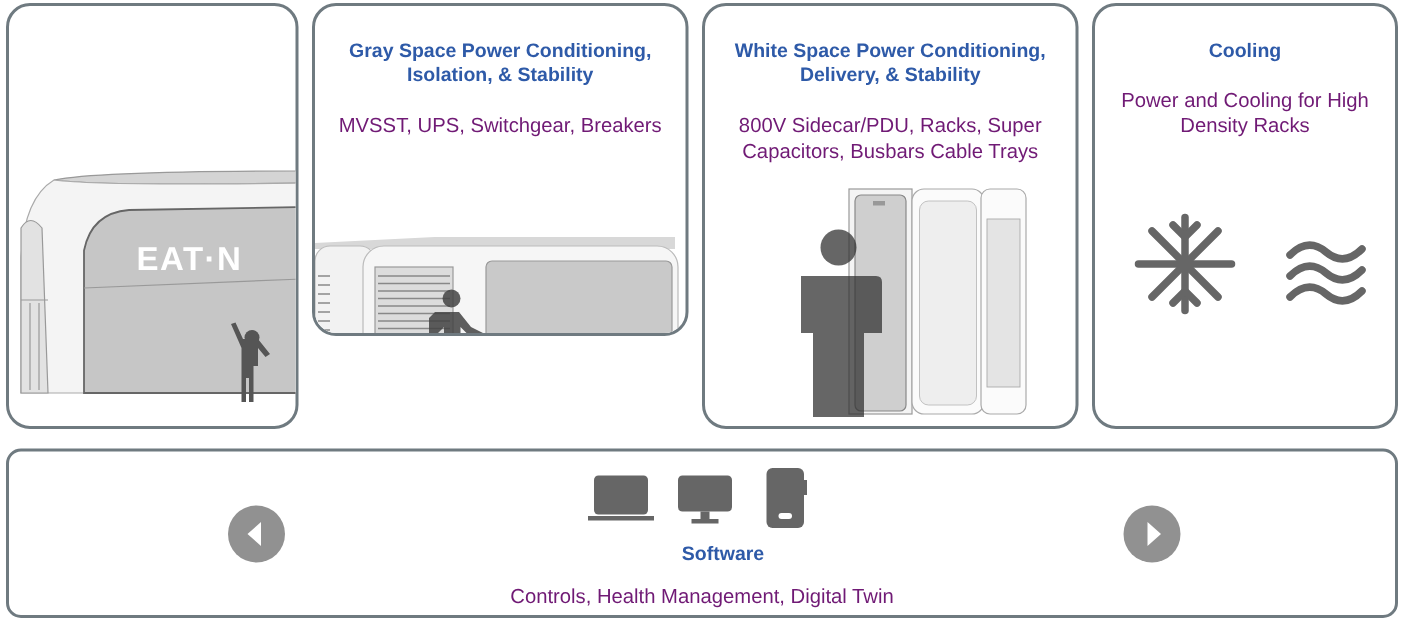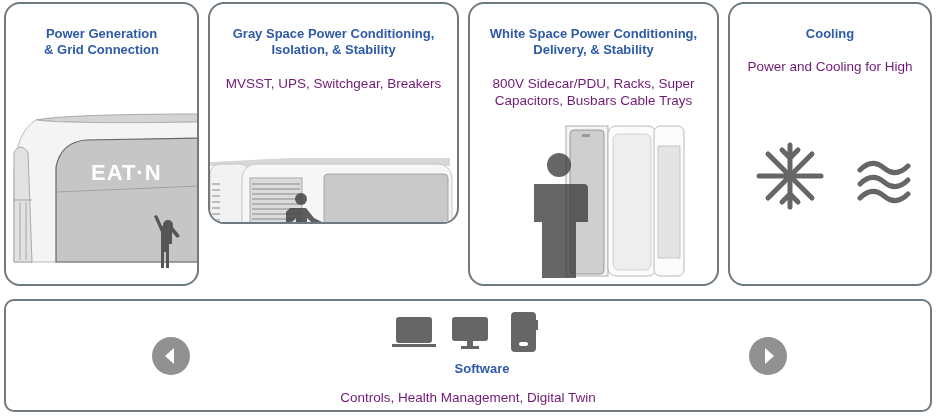--- a/index.html
+++ b/index.html
@@ -7,24 +7,20 @@
   .card{position:absolute;border:2px solid #6f7a80;border-radius:16px;background:#fff;box-sizing:border-box;overflow:hidden;}
   .title{position:absolute;left:0;right:0;text-align:center;color:#2e5aa8;font-weight:bold;font-size:13px;line-height:16px;}
   .sub{position:absolute;left:0;right:0;text-align:center;color:#701a75;font-size:13.5px;line-height:17px;}
   .abs{position:absolute;}
   .navbtn{position:absolute;width:38px;height:38px;border-radius:50%;background:#919191;cursor:pointer;}
 </style>
 </head>
 <body>
 
 <div class="card" style="left:4px;top:2px;width:195px;height:284px;">
-  <div class="title" style="top:22px;">
-    <div>Power Generation</div>
-    <div>&amp; Grid Connection</div>
-  </div>
   <svg class="abs" style="left:0;top:108px;" width="195" height="176" viewBox="0 0 195 176">
     <path d="M30 8 Q60 2 195 2 L195 10 Q60 12 30 8 Z" fill="#d4d4d4" stroke="#999" stroke-width="0.8"></path>
     <path d="M30 8 Q10 20 8 60 L8 150 L195 150 L195 10 Q60 12 30 8 Z" fill="#f4f4f4" stroke="#aaa" stroke-width="0.8"></path>
     <path d="M8 40 Q14 30 22 40 L26 150 L8 150 Z" fill="#e2e2e2" stroke="#999" stroke-width="0.8"></path>
     <line x1="14" y1="90" x2="14" y2="148" stroke="#999" stroke-width="0.8"></line>
     <line x1="20" y1="90" x2="20" y2="148" stroke="#999" stroke-width="0.8"></line>
     <line x1="8" y1="88" x2="26" y2="88" stroke="#999" stroke-width="0.8"></line>
     <path d="M50 150 L50 55 Q55 30 80 28 L195 26 L195 150 Z" fill="#c6c6c6" stroke="#666" stroke-width="1.2"></path>
     <line x1="50" y1="80" x2="195" y2="74" stroke="#999" stroke-width="0.8"></line>
     <text x="85" y="68" font-family="Liberation Sans, sans-serif" font-weight="bold" font-size="22" fill="#ffffff" letter-spacing="1">EAT·N</text>
@@ -100,20 +96,21 @@
       <circle cx="89" cy="43" r="12"></circle>
       <path d="M64 62 L114 62 Q118 62 118 66 L118 100 L106 100 L106 156 L72 156 L72 100 L64 100 Z"></path>
     </g>
   </svg>
 </div>
 
 <div class="card" style="left:728px;top:2px;width:204px;height:284px;">
   <div class="title" style="top:22px;">Cooling</div>
   <div class="sub" style="top:54px;">
     <div>Power and Cooling for High</div>
+    <div>Density Racks</div>
   </div>
   <svg class="abs" style="left:26px;top:138px;" width="68" height="68" viewBox="0 0 68 68">
     <g stroke="#666" stroke-width="5" stroke-linecap="round" fill="none">
       <line x1="34" y1="3" x2="34" y2="65"></line>
       <line x1="3" y1="34" x2="65" y2="34"></line>
       <line x1="12" y1="12" x2="56" y2="56"></line>
       <line x1="56" y1="12" x2="12" y2="56"></line>
       <polyline points="26,8 34,16 42,8"></polyline>
       <polyline points="26,60 34,52 42,60"></polyline>
     </g>

